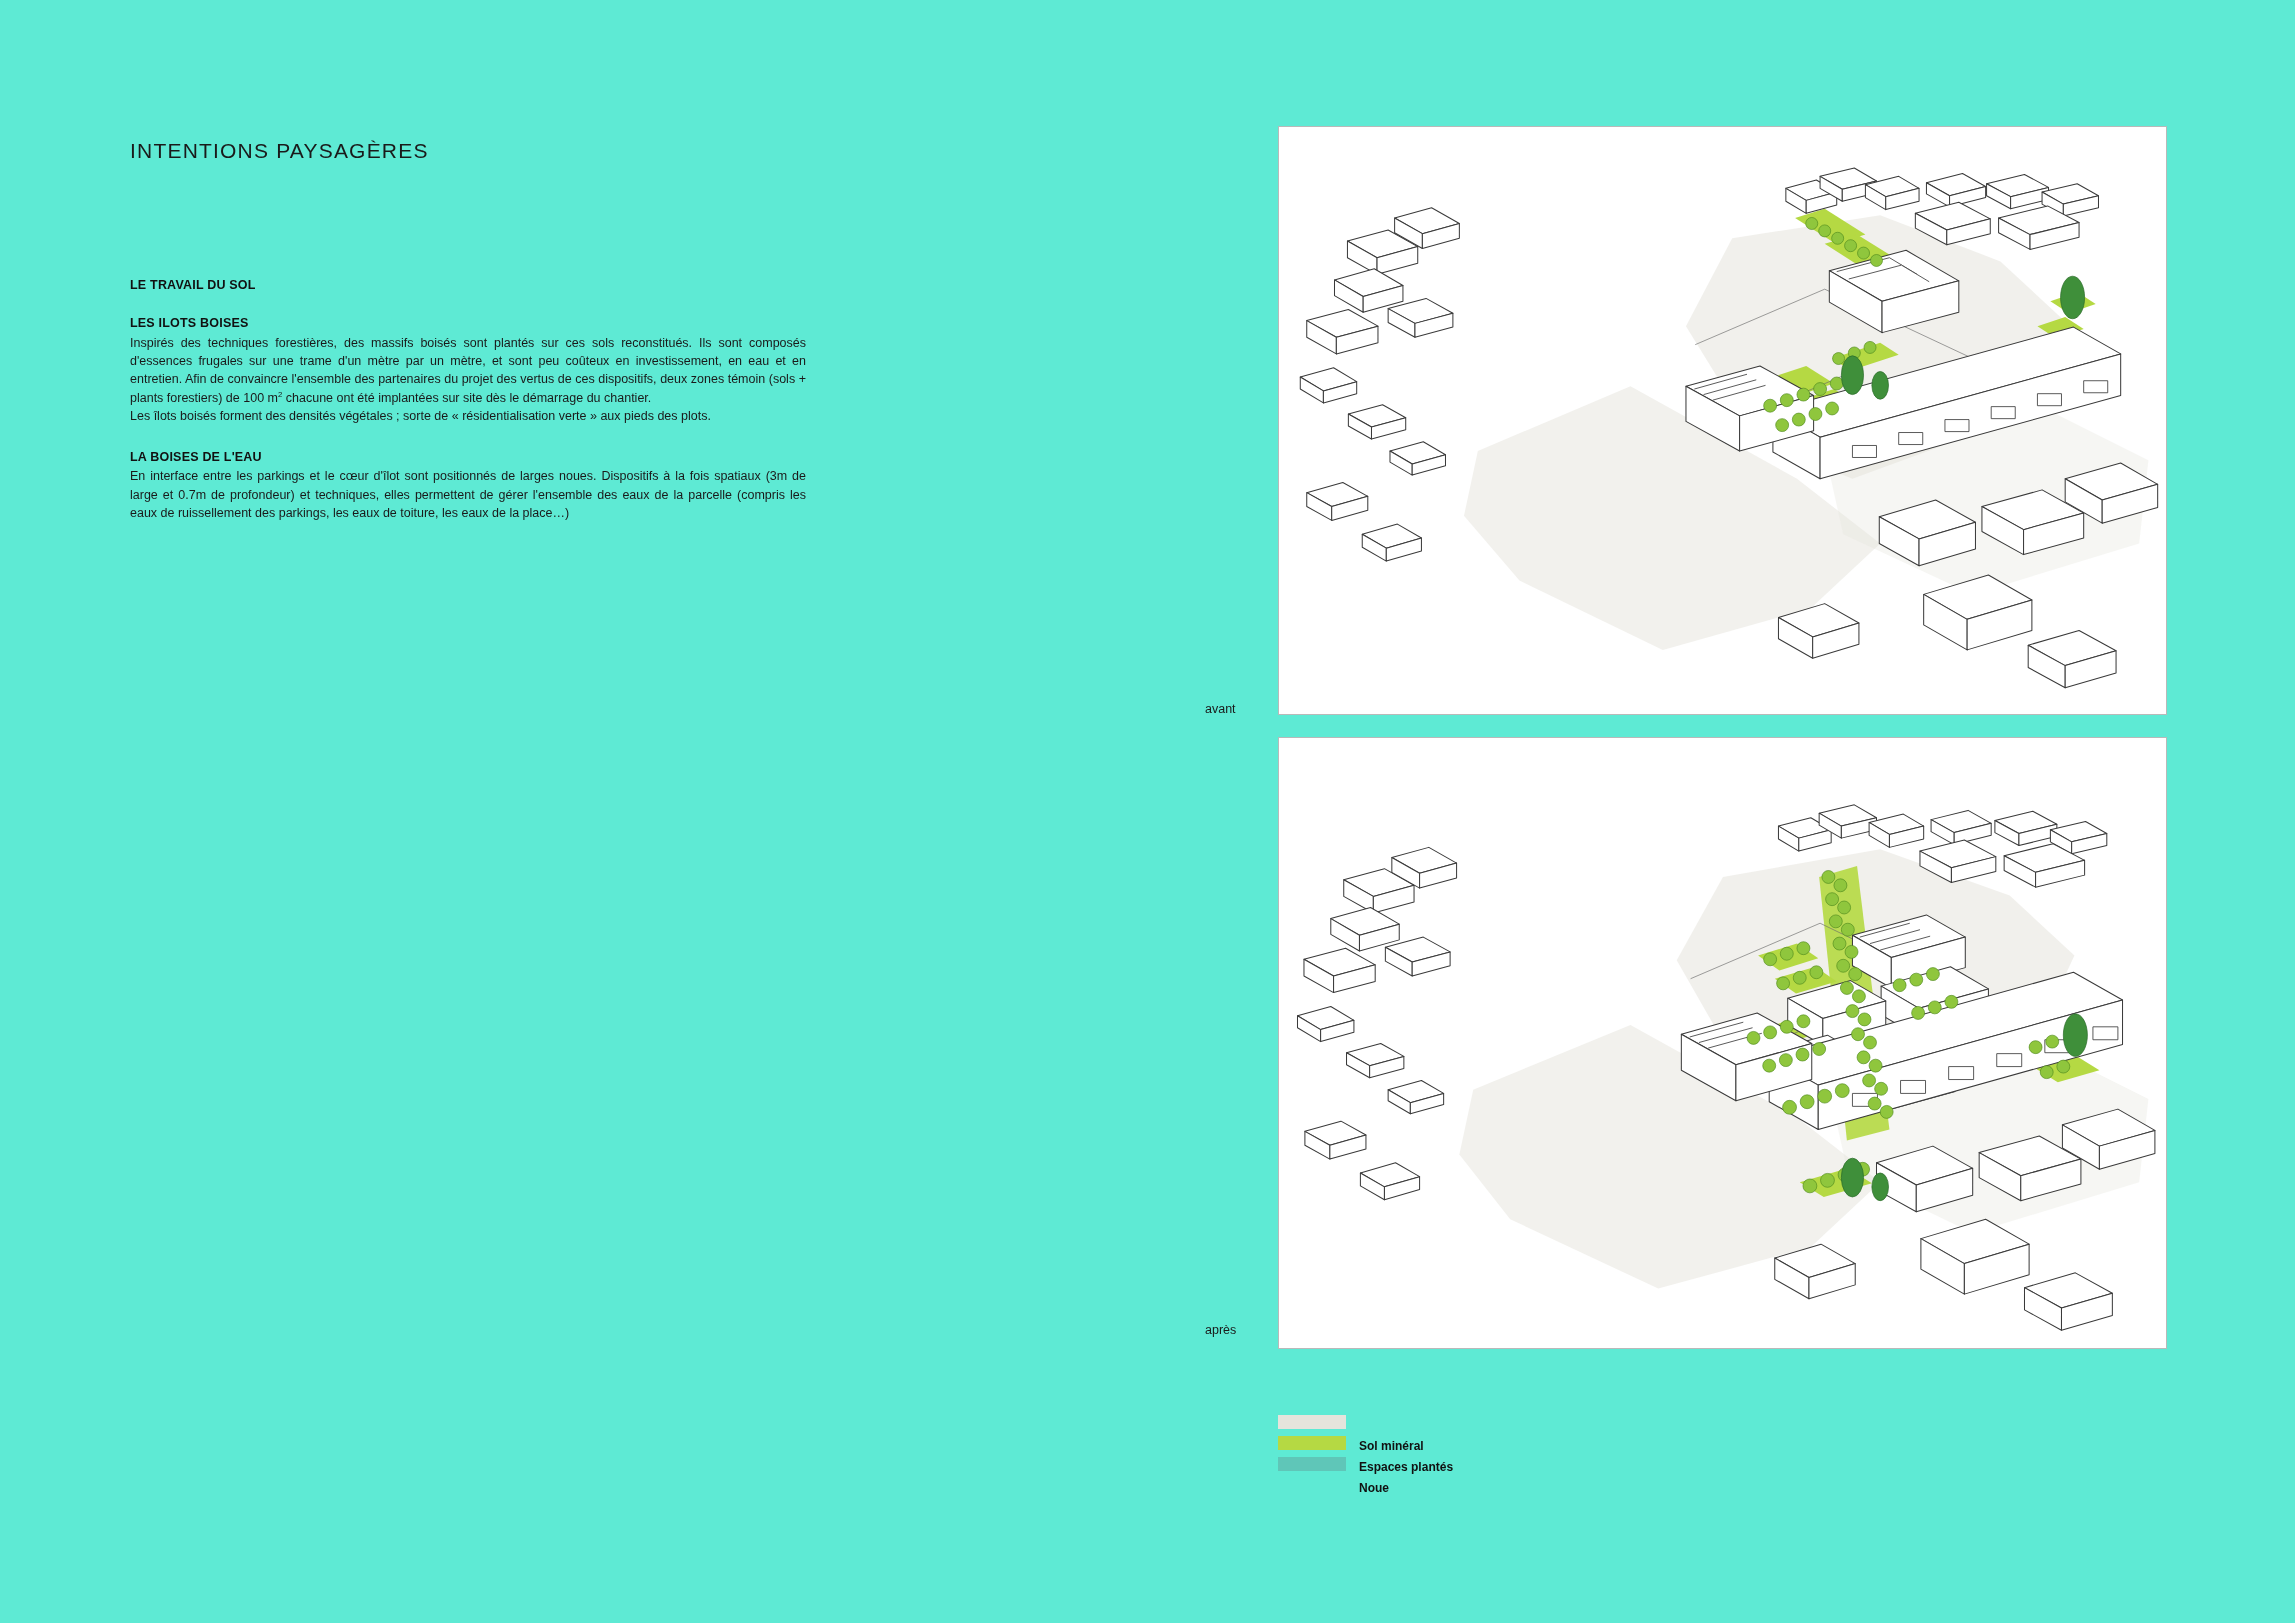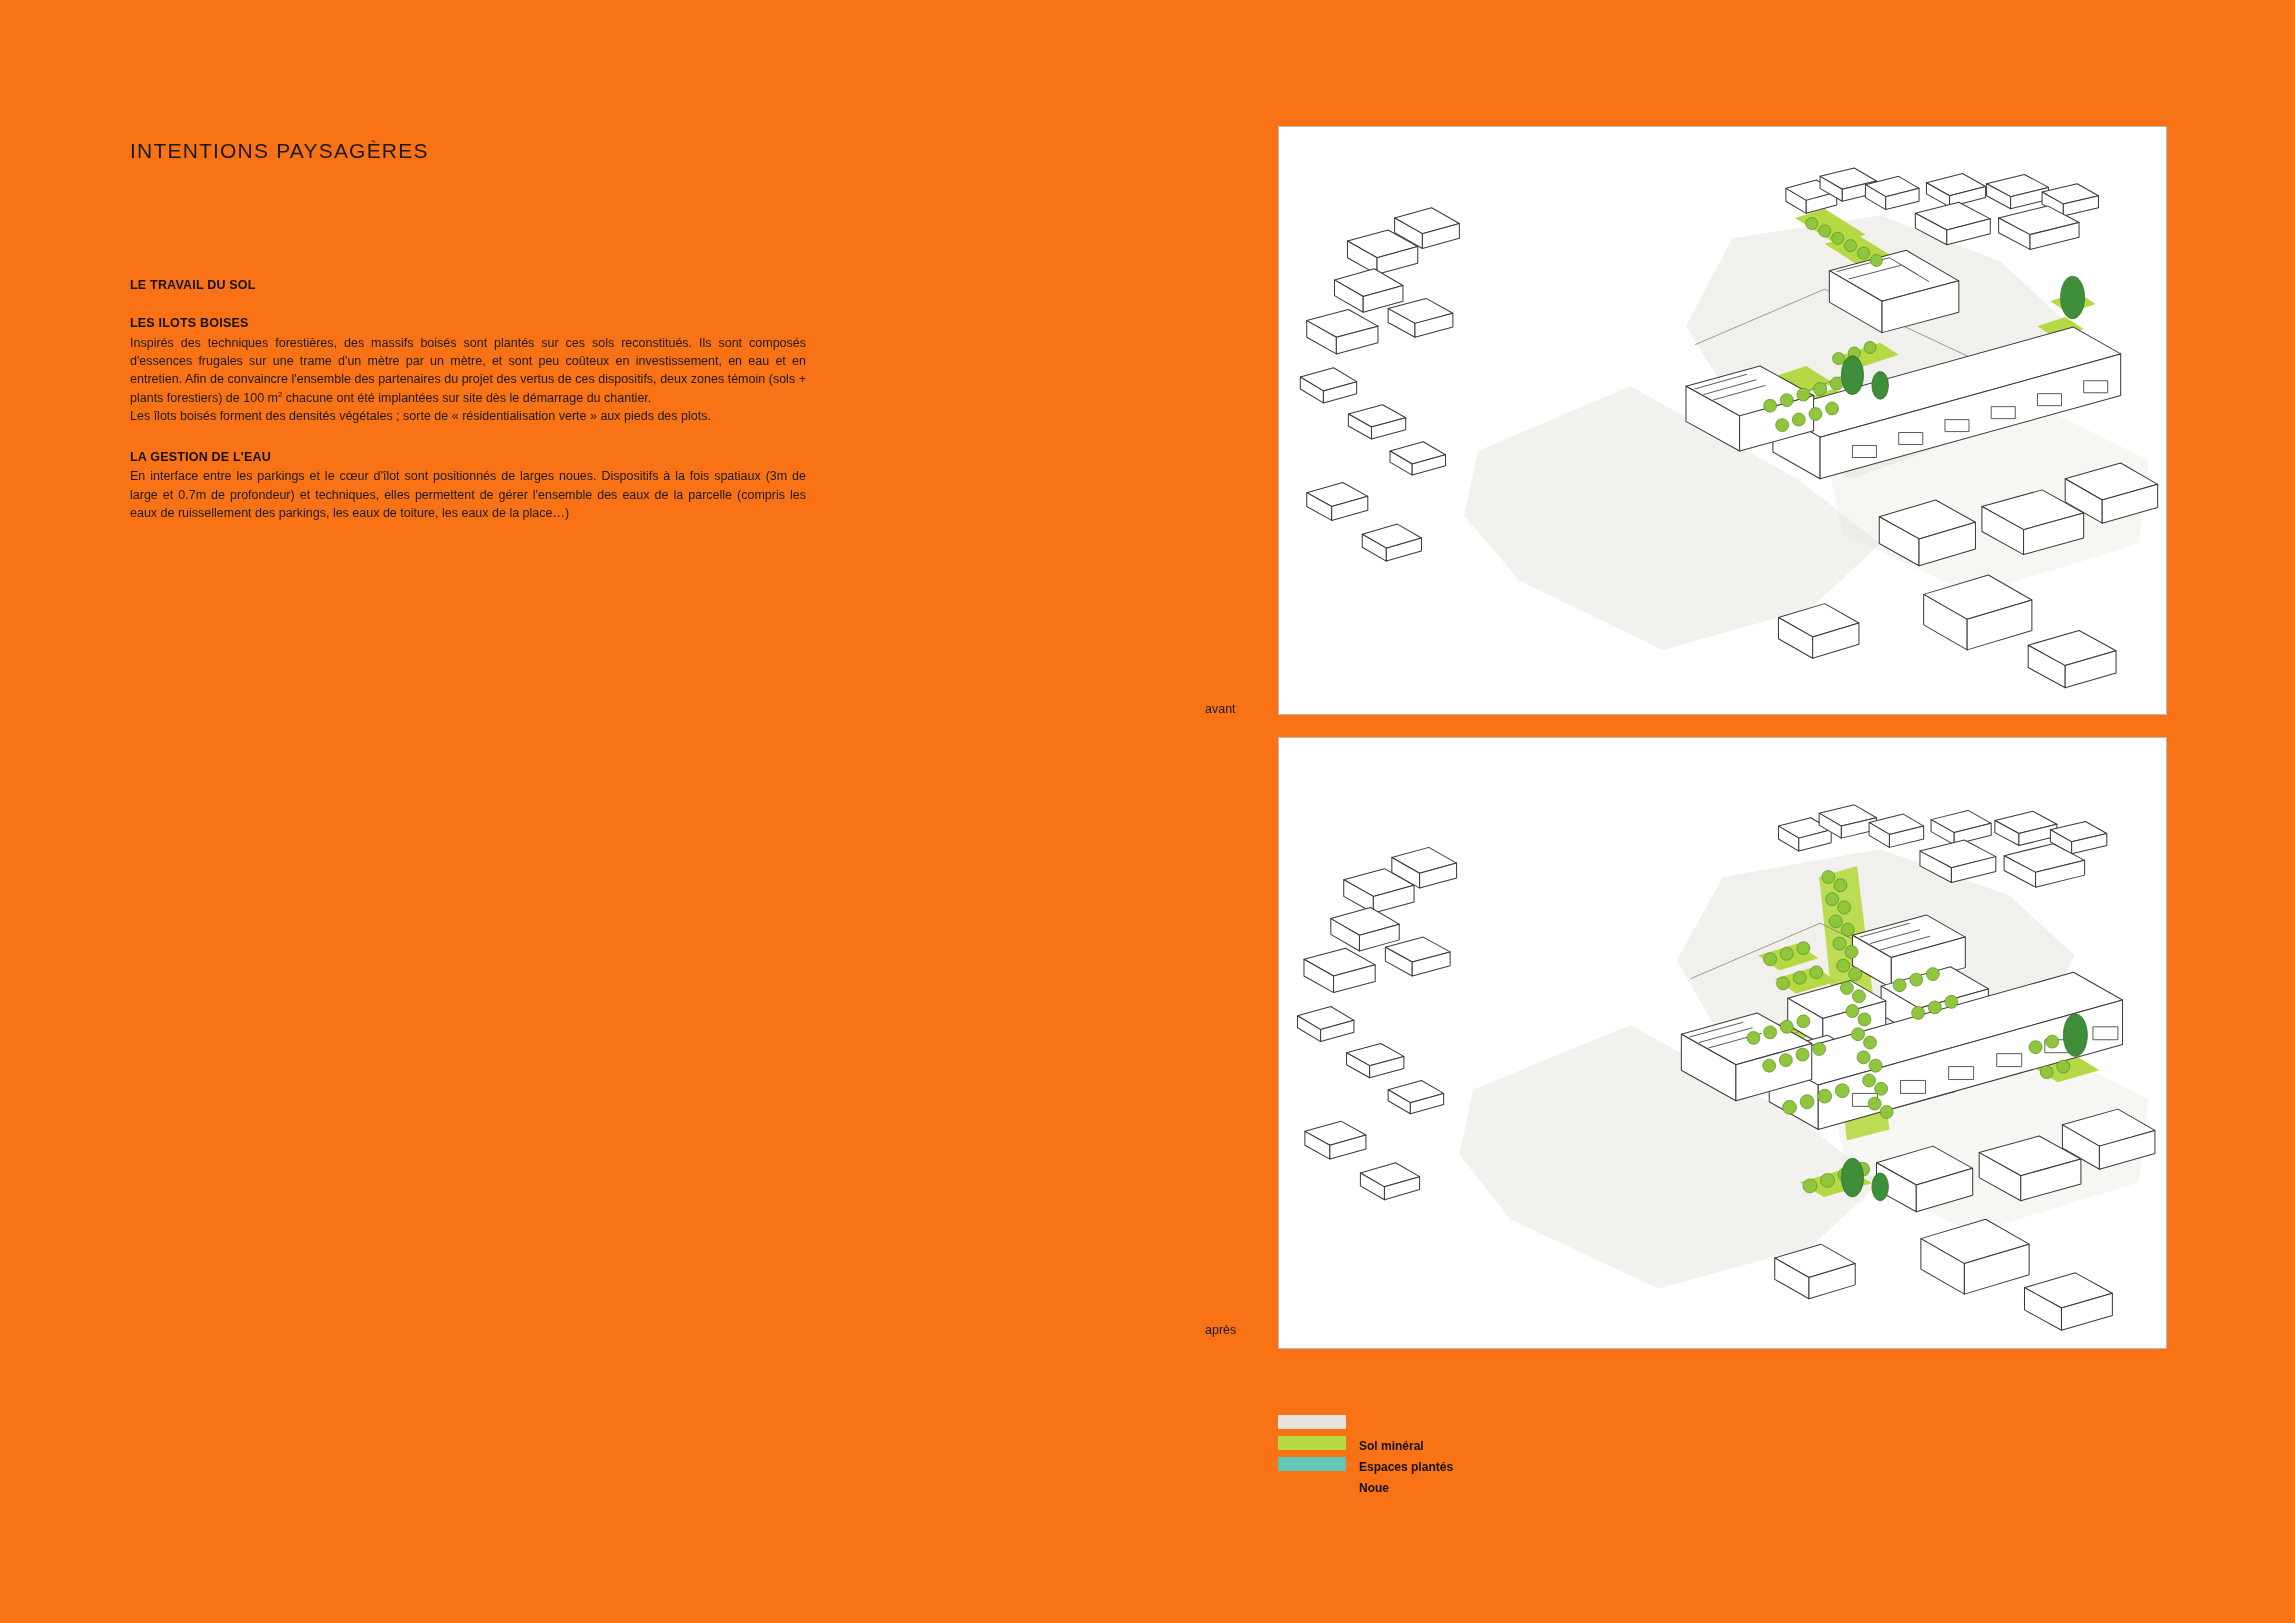--- a/index.html
+++ b/index.html
@@ -8,21 +8,21 @@
     background: #ffffff;
   }
   body {
     font-family: "Liberation Sans", sans-serif;
     color: #1a1a1a;
   }
   .page {
     position: relative;
     width: 2295px;
     height: 1623px;
-    background: #f97316;
+    background: #5eead4;
     overflow: hidden;
   }
 
   
   .page-title {
     position: absolute;
     left: 130px;
     top: 125px;
     font-size: 21px;
     letter-spacing: 1.2px;
@@ -139,21 +139,21 @@
 
     <div class="section">
       <div class="sec-head">LES ILOTS BOISES</div>
       <div class="sec-body">
         <p>Inspirés des techniques forestières, des massifs boisés sont plantés sur ces sols reconstitués. Ils sont composés d'essences frugales sur une trame d'un mètre par un mètre, et sont peu coûteux en investissement, en eau et en entretien. Afin de convaincre l'ensemble des partenaires du projet des vertus de ces dispositifs, deux zones témoin (sols + plants forestiers) de 100 m<sup>2</sup> chacune ont été implantées sur site dès le démarrage du chantier.</p>
         <p>Les îlots boisés forment des densités végétales ; sorte de « résidentialisation verte » aux pieds des plots.</p>
       </div>
     </div>
 
     <div class="section">
-      <div class="sec-head">LA GESTION DE L'EAU</div>
+      <div class="sec-head">LA BOISES DE L'EAU</div>
       <div class="sec-body">
         <p>En interface entre les parkings et le cœur d'îlot sont positionnés de larges noues. Dispositifs à la fois spatiaux (3m de large et 0.7m de profondeur) et techniques, elles permettent de gérer l'ensemble des eaux de la parcelle (compris les eaux de ruissellement des parkings, les eaux de toiture, les eaux de la place…)</p>
       </div>
     </div>
 
   </div>
 
   <div class="img-frame" id="img-avant">
     <svg class="axo" viewBox="0 0 1918 1268" preserveAspectRatio="xMidYMid meet">
 

